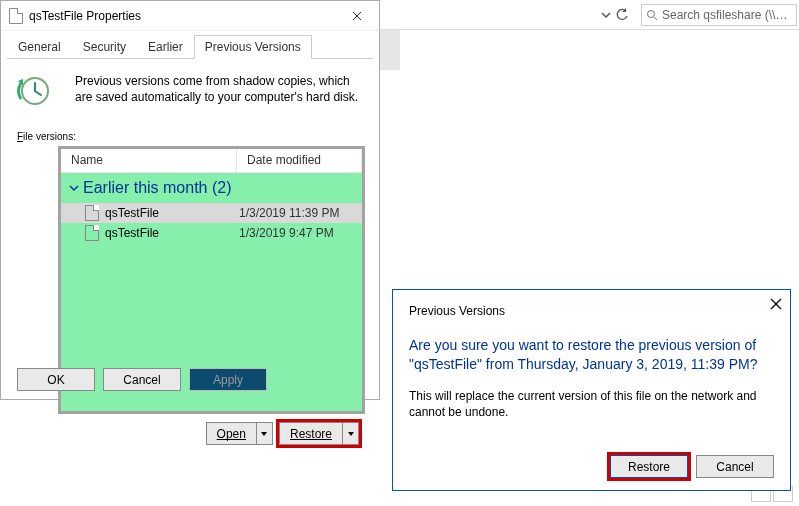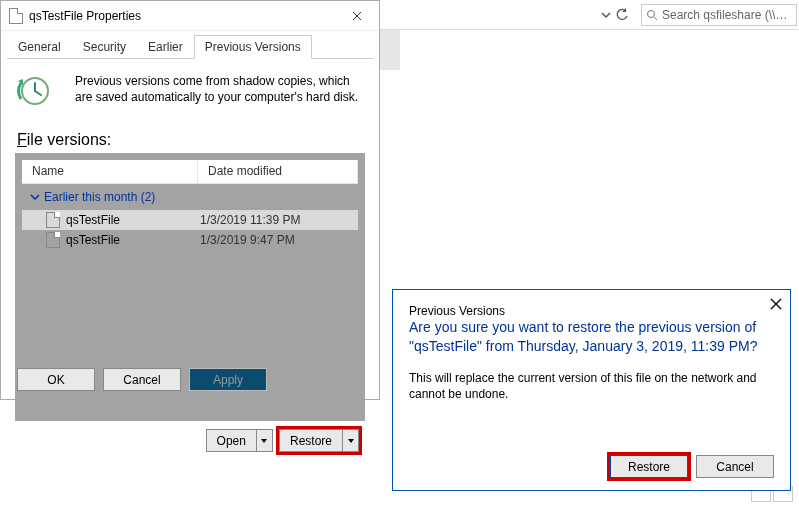--- a/index.html
+++ b/index.html
@@ -26,54 +26,54 @@
 .tabs { display: flex; padding: 4px 6px 0 6px; height: 28px; position: relative; }
 .tabs::after { content: ""; position: absolute; left: 6px; right: 6px; bottom: 0; height: 1px; background: #ccc; }
 .tab { padding: 4px 10px; border: 1px solid transparent; font-size: 12px; color: #333; cursor: default; position: relative; }
 .tab.active { border: 1px solid #ccc; border-bottom-color: #fff; background: #fff; z-index: 1; }
 
 .content { padding: 10px 14px 0 14px; }
 .info-row { display: flex; gap: 24px; padding: 4px 0 16px 0; }
 .clock-icon { width: 36px; height: 36px; flex-shrink: 0; }
 .info-text { font-size: 12px; line-height: 1.35; }
 
-.fv-label { font-size: 16px; margin: 6px 0 4px 2px; text-decoration-color: transparent; }
+.fv-label { font-size: 10px; margin: 6px 0 4px 2px; text-decoration-color: transparent; }
 .fv-label .ul { text-decoration: underline; }
 
-.list-frame { border: 7px solid #a3a3a3; height: 268px; background: #a3a3a3; }
+.list-frame { border: 3px solid #a3a3a3; height: 268px; background: #86efac; margin-left: 43px; }
 .list-header { display: flex; height: 24px; border-bottom: 1px solid #e5e5e5; background: #fff; }
 .list-header .col { padding: 4px 10px; font-size: 12px; color: #333; border-right: 1px solid #e5e5e5; }
 .col-name { width: 176px; }
 .col-date { flex: 1; }
 
-.group-row { display: flex; align-items: center; padding: 6px 8px; color: #003399; font-size: 12px; gap: 4px; }
+.group-row { display: flex; align-items: center; padding: 6px 8px; color: #003399; font-size: 16px; gap: 4px; }
 .group-row .chev { display: inline-block; }
 
 .file-row { display: flex; align-items: center; height: 20px; padding-left: 24px; font-size: 12px; }
 .file-row.selected { background: #d9d9d9; }
 .file-row .fi { width: 14px; height: 16px; border: 1px solid #888; margin-right: 6px; position: relative; }
 .file-row .fi::after { content:""; position:absolute; top:-1px; right:-1px; width:5px; height:5px; background:#fff; border-left:1px solid #888; border-bottom:1px solid #888; }
 .file-row .fname { width: 134px; }
 .file-row .fdate { color: #333; text-align: center; }
 
 .actions-row { display: flex; justify-content: flex-end; gap: 6px; padding: 8px 6px 0 0; }
 .split-btn { display: inline-flex; height: 23px; border: 1px solid #888; background: #e9e9e9; }
-.split-btn .lbl { padding: 2px 10px; display: flex; align-items: center; text-decoration-skip-ink: none; }
+.split-btn .lbl { padding: 2px 10px; display: flex; align-items: center; text-decoration: underline; text-decoration-skip-ink: none; }
 .split-btn .dd { width: 16px; display: flex; align-items: center; justify-content: center; border-left: 1px solid #888; }
 .restore-hl { outline: 3px solid #c00; outline-offset: 0; }
 
 .dialog-btns { position: absolute; bottom: 8px; left: 0; right: 0; display: flex; gap: 8px; padding-left: 16px; }
 .btn { width: 78px; height: 23px; border: 1px solid #888; background: #e9e9e9; font-size: 12px; display: inline-flex; align-items: center; justify-content: center; }
 .btn.disabled { color: #999; border-color: #bbb; background: #0c4a6e; }
 
 
 .confirm { position: absolute; left: 392px; top: 289px; width: 399px; height: 202px; background: #fff; border: 1px solid #0053b3; padding: 14px 16px; }
 .confirm .ctitle { font-size: 12px; color: #000; }
 .confirm .cclose { position: absolute; top: 8px; right: 8px; }
-.confirm .cmain { color: #003399; font-size: 14px; line-height: 1.35; }
+.confirm .cmain { color: #003399; font-size: 14px; line-height: 1.35; margin-top: 18px; }
 .confirm .csub { font-size: 12px; margin-top: 14px; line-height: 1.35; }
 .confirm .cbtns { position: absolute; bottom: 12px; right: 16px; display: flex; gap: 8px; }
 .confirm .cbtns .btn { width: 78px; }
 .confirm .cbtns .restore { outline: 3px solid #c00; border: 1px solid #0053b3; }
 
 svg { display: block; }
 </style>
 </head>
 <body>
 

